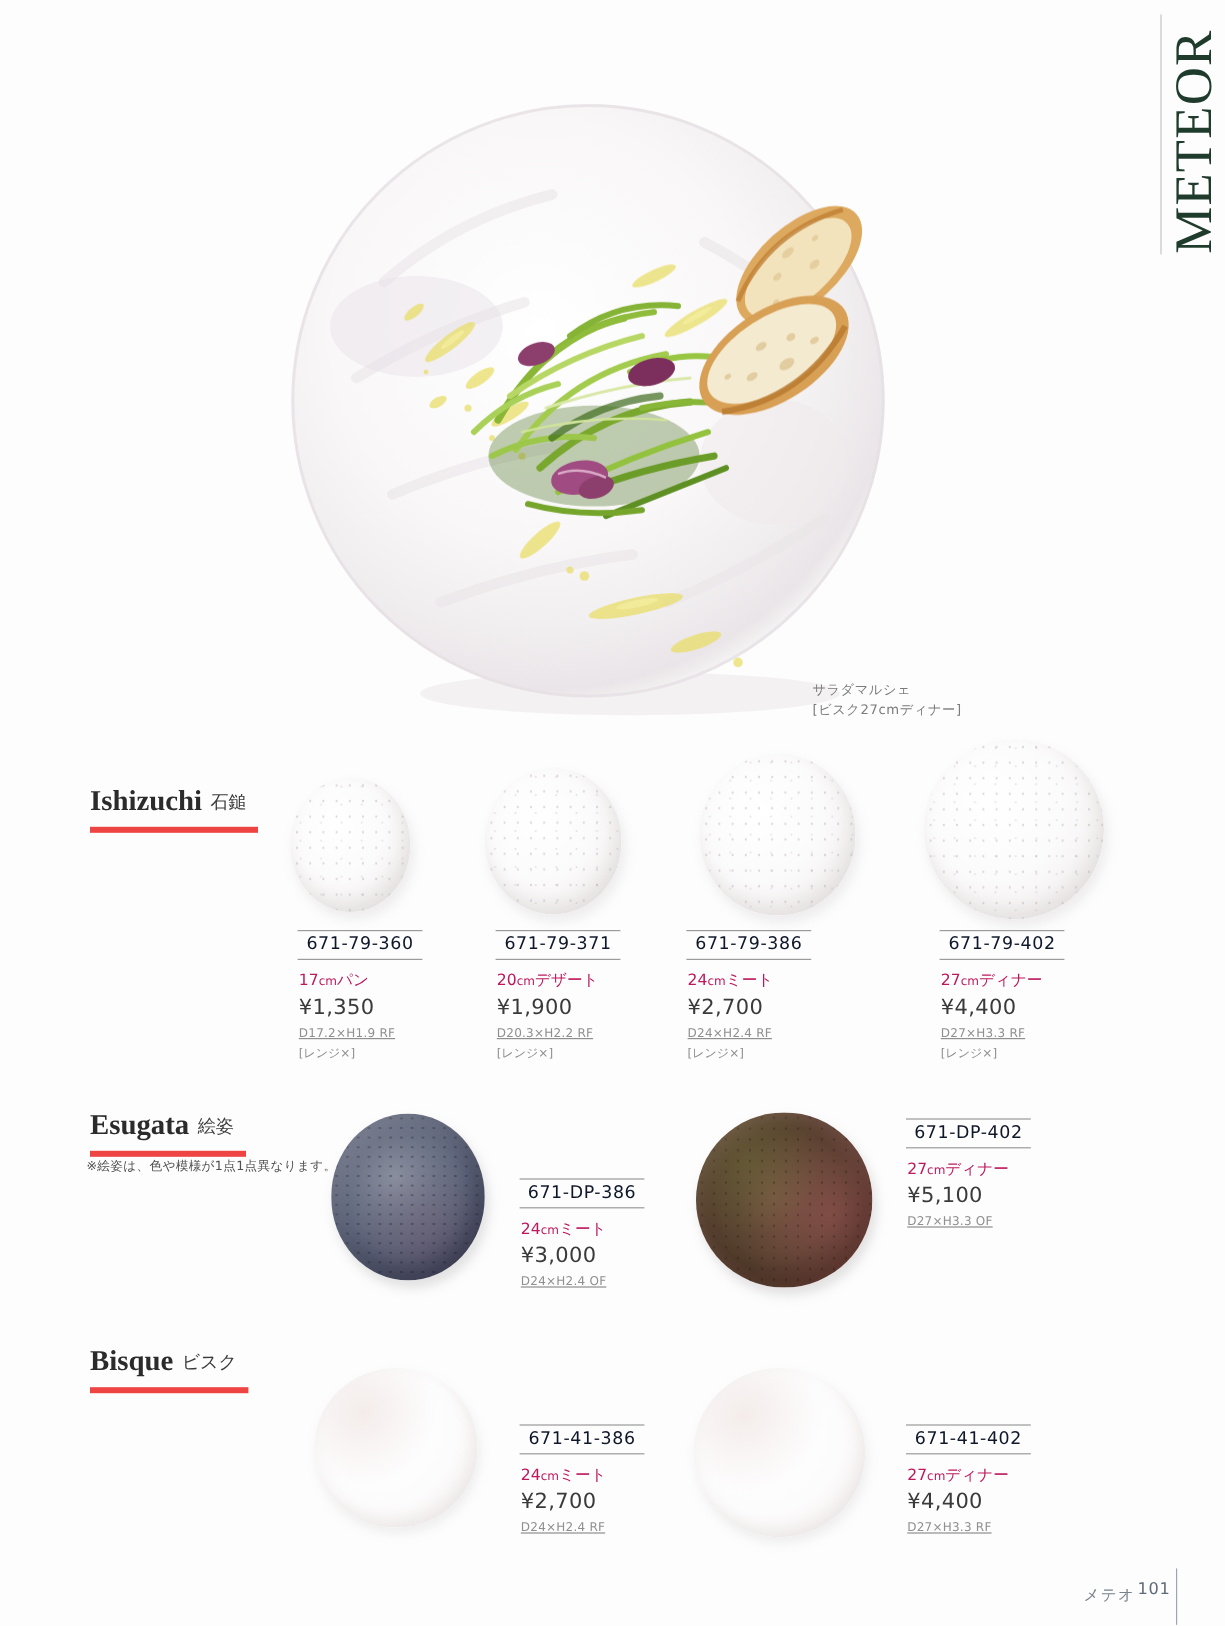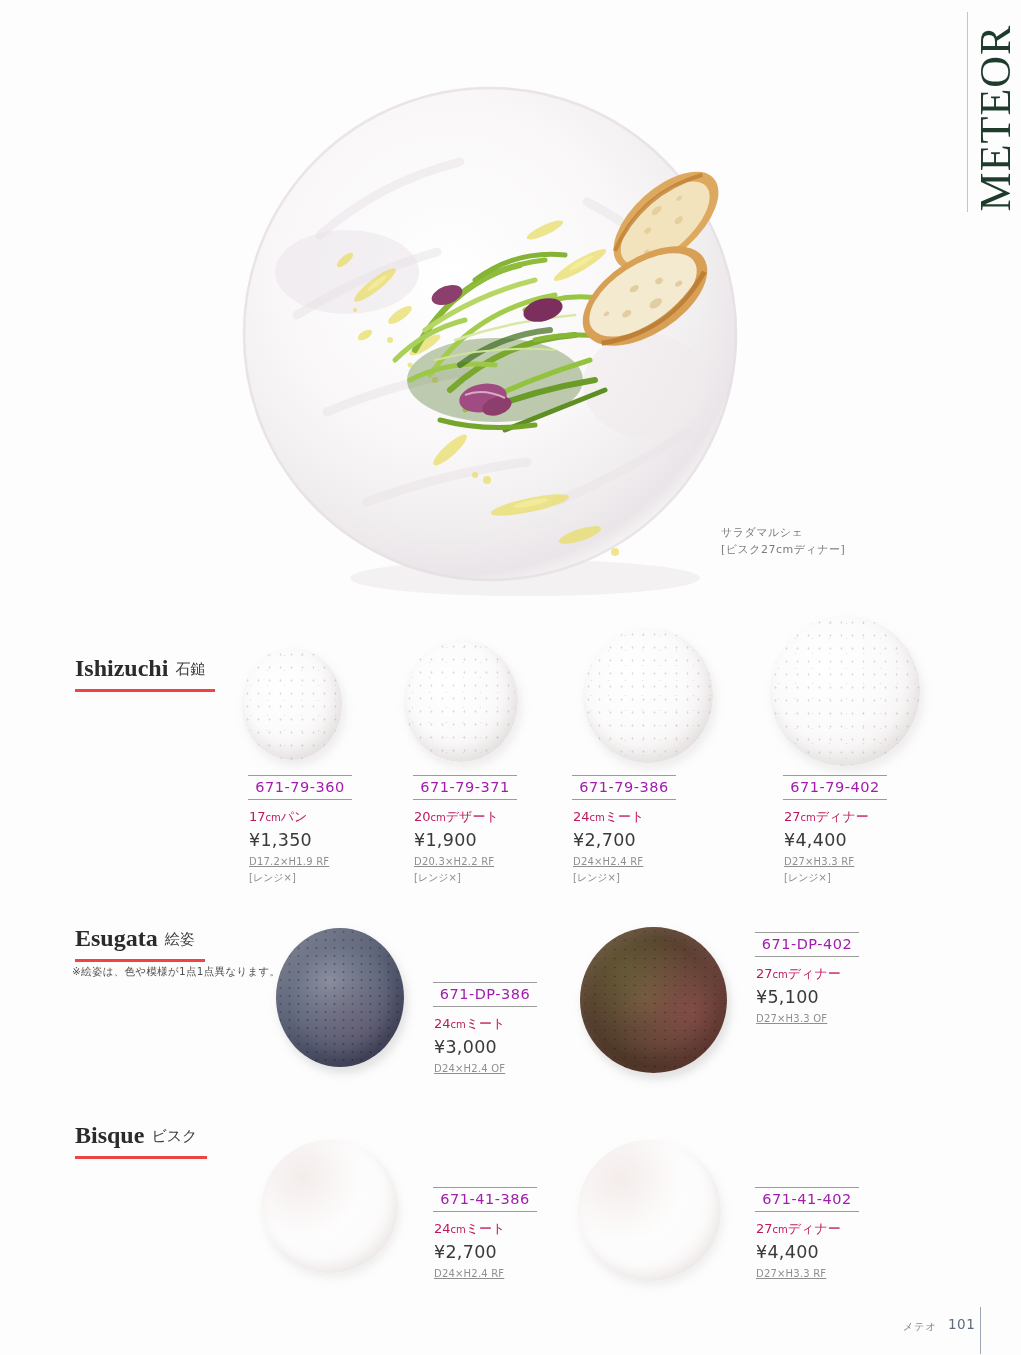--- a/index.html
+++ b/index.html
@@ -13,28 +13,28 @@
   .side-rule { position:absolute; left:967px; top:12px; width:1px; height:200px; background:#c2c7c3; }
   .series-title {
     position:absolute; left:995px; top:118px;
     transform:translate(-50%,-50%) rotate(-90deg);
     font-family:"Liberation Serif","DejaVu Serif",serif;
     font-size:44px; letter-spacing:1px; color:#1e3b2c; white-space:nowrap;
   }
   
   .hero { position:absolute; left:225px; top:80px; width:545px; height:525px; }
   .hero-caption {
-    position:absolute; left:677px; top:524px; font-size:11px; line-height:1.55;
-    color:#7b7b7b; letter-spacing:0.5px;margin-left:44px;
+    position:absolute; left:677px; top:566px; font-size:11px; line-height:1.55;
+    color:#7b7b7b; letter-spacing:0.5px;
   }
   
   .section-heading {
     position:absolute; font-family:"Liberation Serif","DejaVu Serif",serif;
     font-weight:bold; font-size:24px; color:#2b2b2b;
-    border-bottom:3px solid #ef4444; padding:0 10px 6px 0; line-height:1.15;
+    border-bottom:5px solid #ef4444; padding:0 10px 6px 0; line-height:1.15;
   }
   .section-heading .ja {
     font-family:"DejaVu Sans","Liberation Sans",sans-serif;
     font-weight:normal; font-size:15px; color:#3a3a3a; margin-left:7px; vertical-align:2px;
   }
   .section-note { position:absolute; font-size:10.5px; color:#4f4f4f; letter-spacing:0.3px; }
   
   .plate { position:absolute; border-radius:50%; }
   .plate-white {
     background:
@@ -65,29 +65,29 @@
     background:
       radial-gradient(circle at 30% 28%, rgba(222,202,198,0.35), transparent 45%),
       radial-gradient(ellipse at 40% 38%, #ffffff 0%, #fdfcfc 55%, #f5f1f0 82%, #efebea 93%, #faf9f9 100%);
     box-shadow: inset -3px -6px 12px rgba(200,192,190,0.22), 2px 5px 9px rgba(210,206,206,0.30);
   }
   
   .product { position:absolute; width:104px; }
   .code-box {
     border-top:1px solid #9b9b9b; border-bottom:1px solid #9b9b9b;
     padding:3px 0 4px; text-align:center;
-    font-size:14.5px; color:#a21caf; letter-spacing:0.5px;
+    font-size:14.5px; color:#0f172a; letter-spacing:0.5px;
   }
   .size-line { margin:8px 0 0 1px; font-size:13px; color:#be185d; }
   .size-line .unit { font-size:10px; }
   .price { margin:4px 0 0 1px; font-size:17.5px; color:#3a3a3a; letter-spacing:0.3px; }
   .dims { margin:6px 0 0 1px; font-size:10px; color:#8f8f8f; letter-spacing:0.2px;text-decoration:underline; }
   .mw-note { margin:4px 0 0 1px; font-size:10px; color:#8f8f8f; }
   
-  .footer-label { position:absolute; left:903px; top:1320px; font-size:10px; color:#78828e; letter-spacing:1px; }
+  .footer-label { position:absolute; left:903px; top:1320px; font-size:13px; color:#78828e; letter-spacing:1px; }
   .footer-page  { position:absolute; left:948px; top:1316px; font-size:13.5px; color:#5f6b7a; letter-spacing:0.5px; }
   .footer-rule  { position:absolute; left:980px; top:1307px; width:1px; height:47px; background:#9aa6b2; }
 </style>
 </head>
 <body>
 
 <div class="page">
 
   <div class="side-rule"></div>
   <div class="series-title">METEOR</div>

